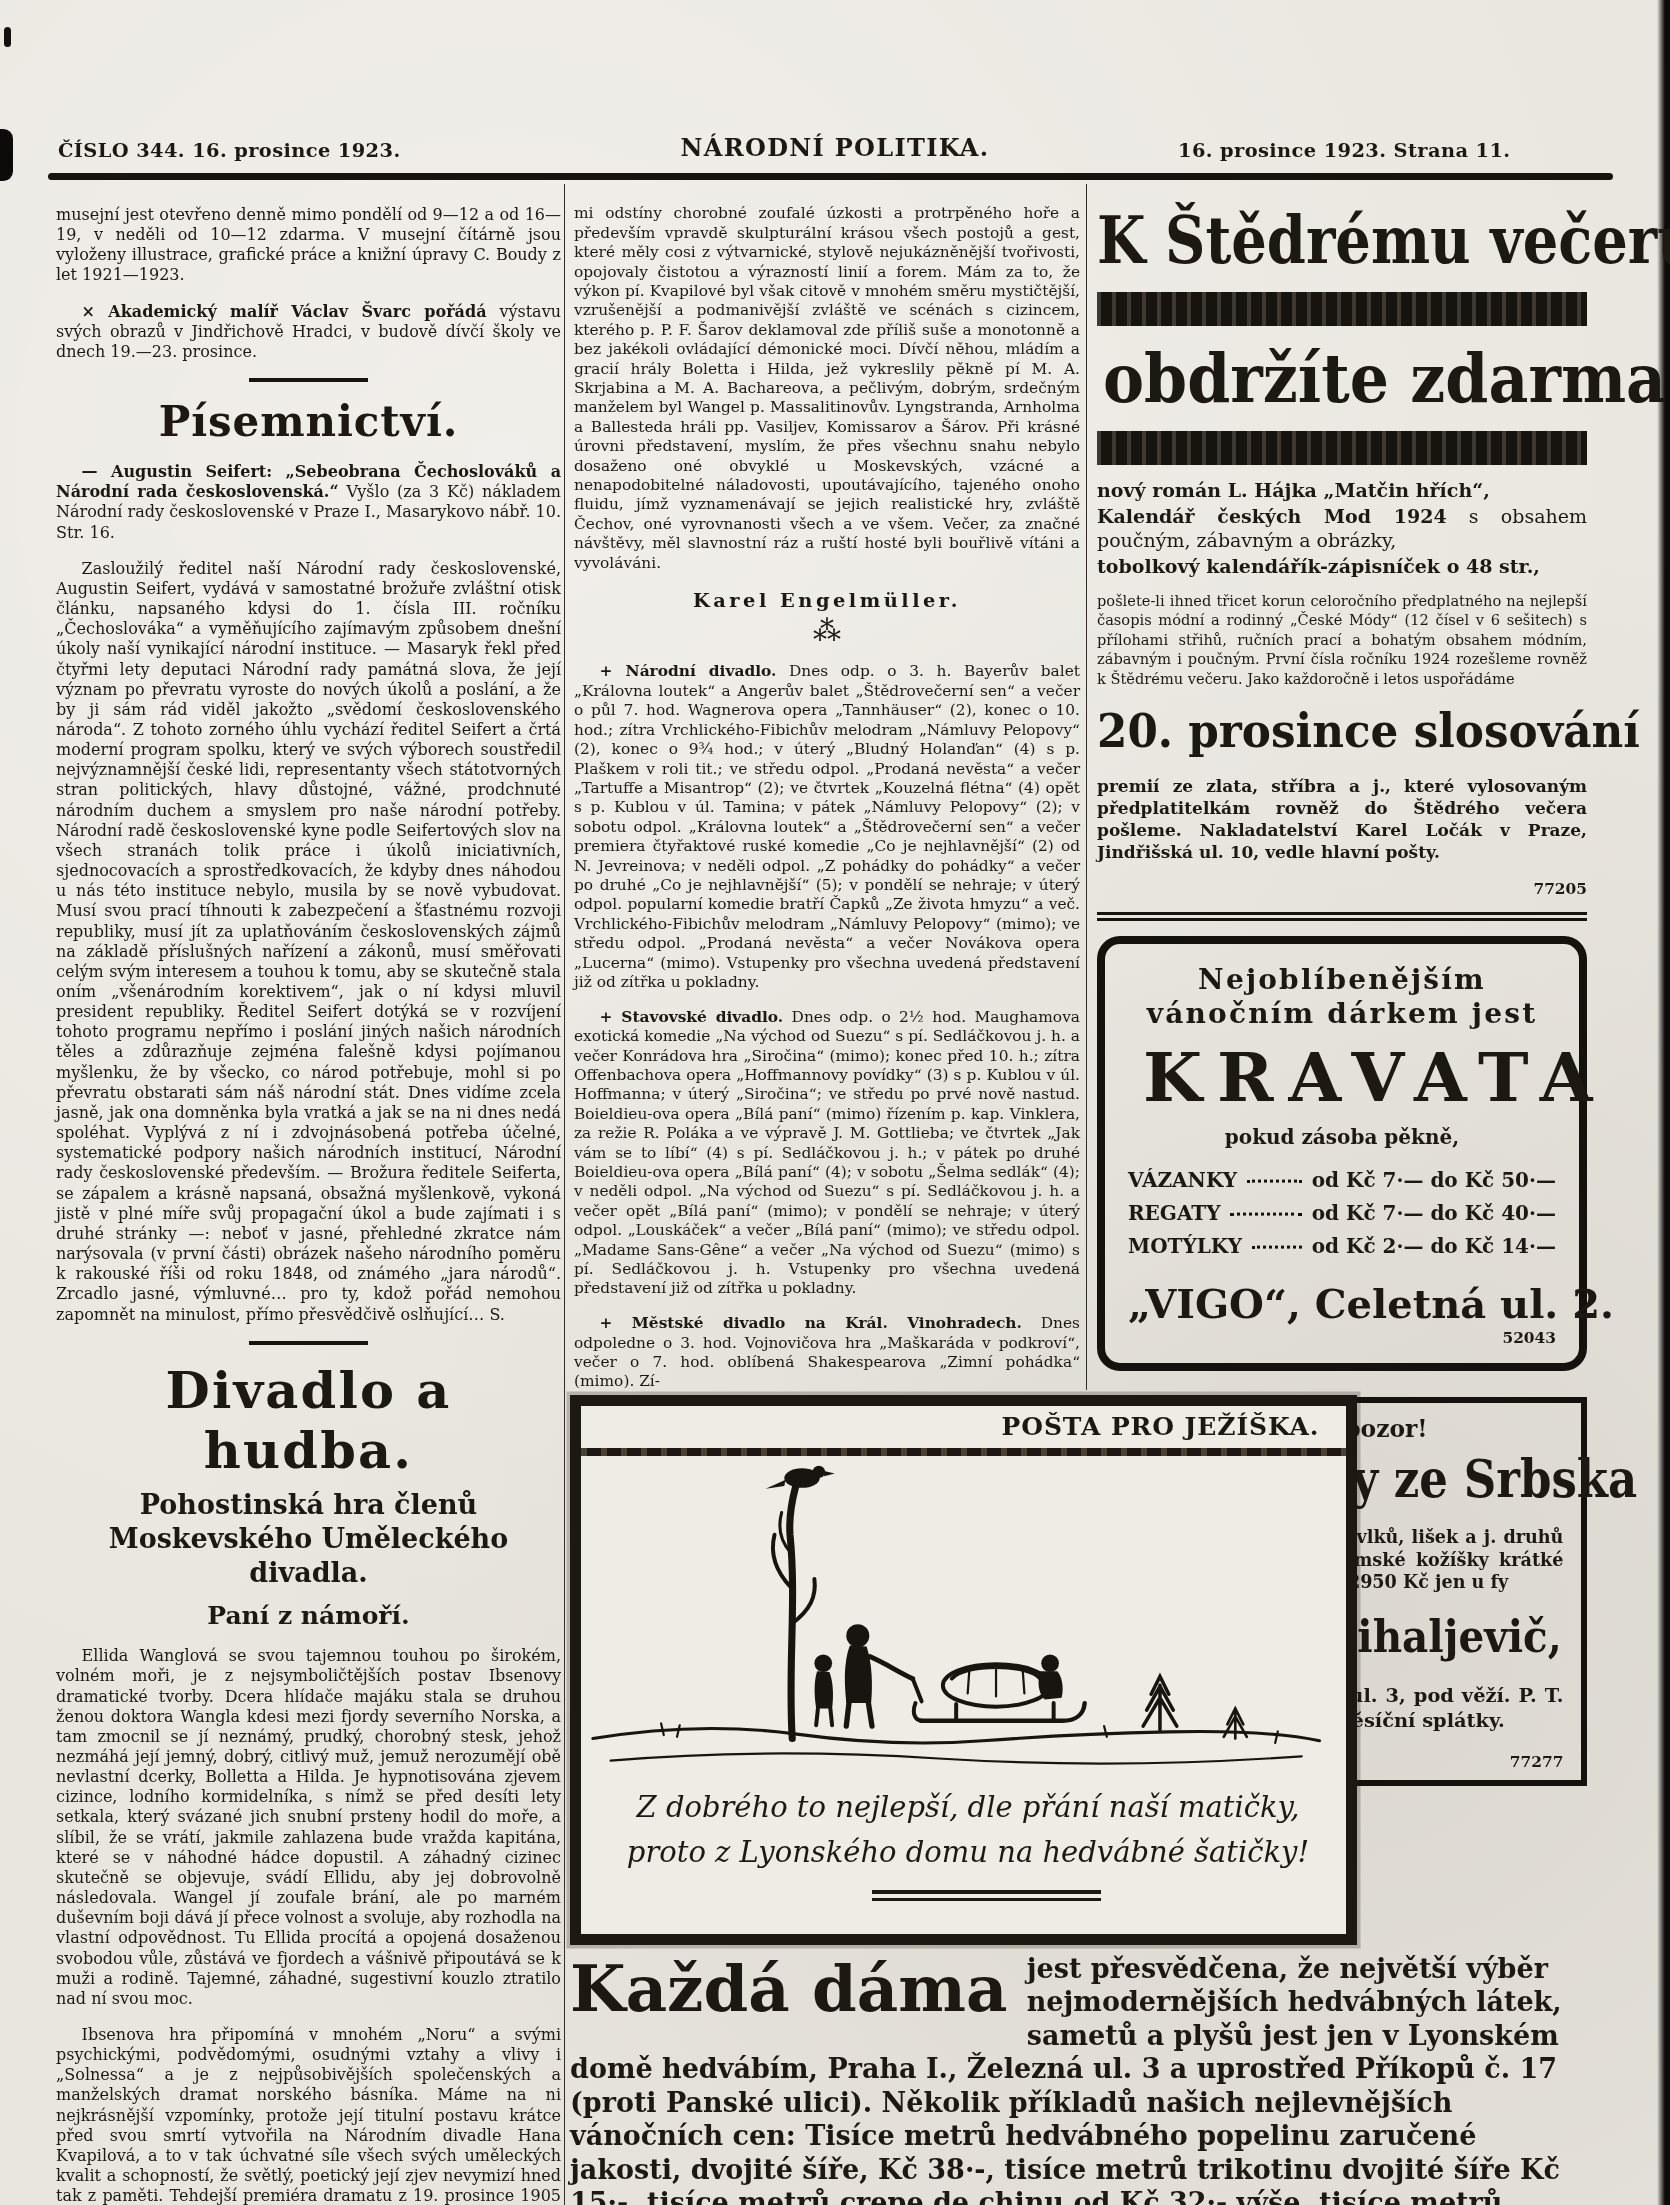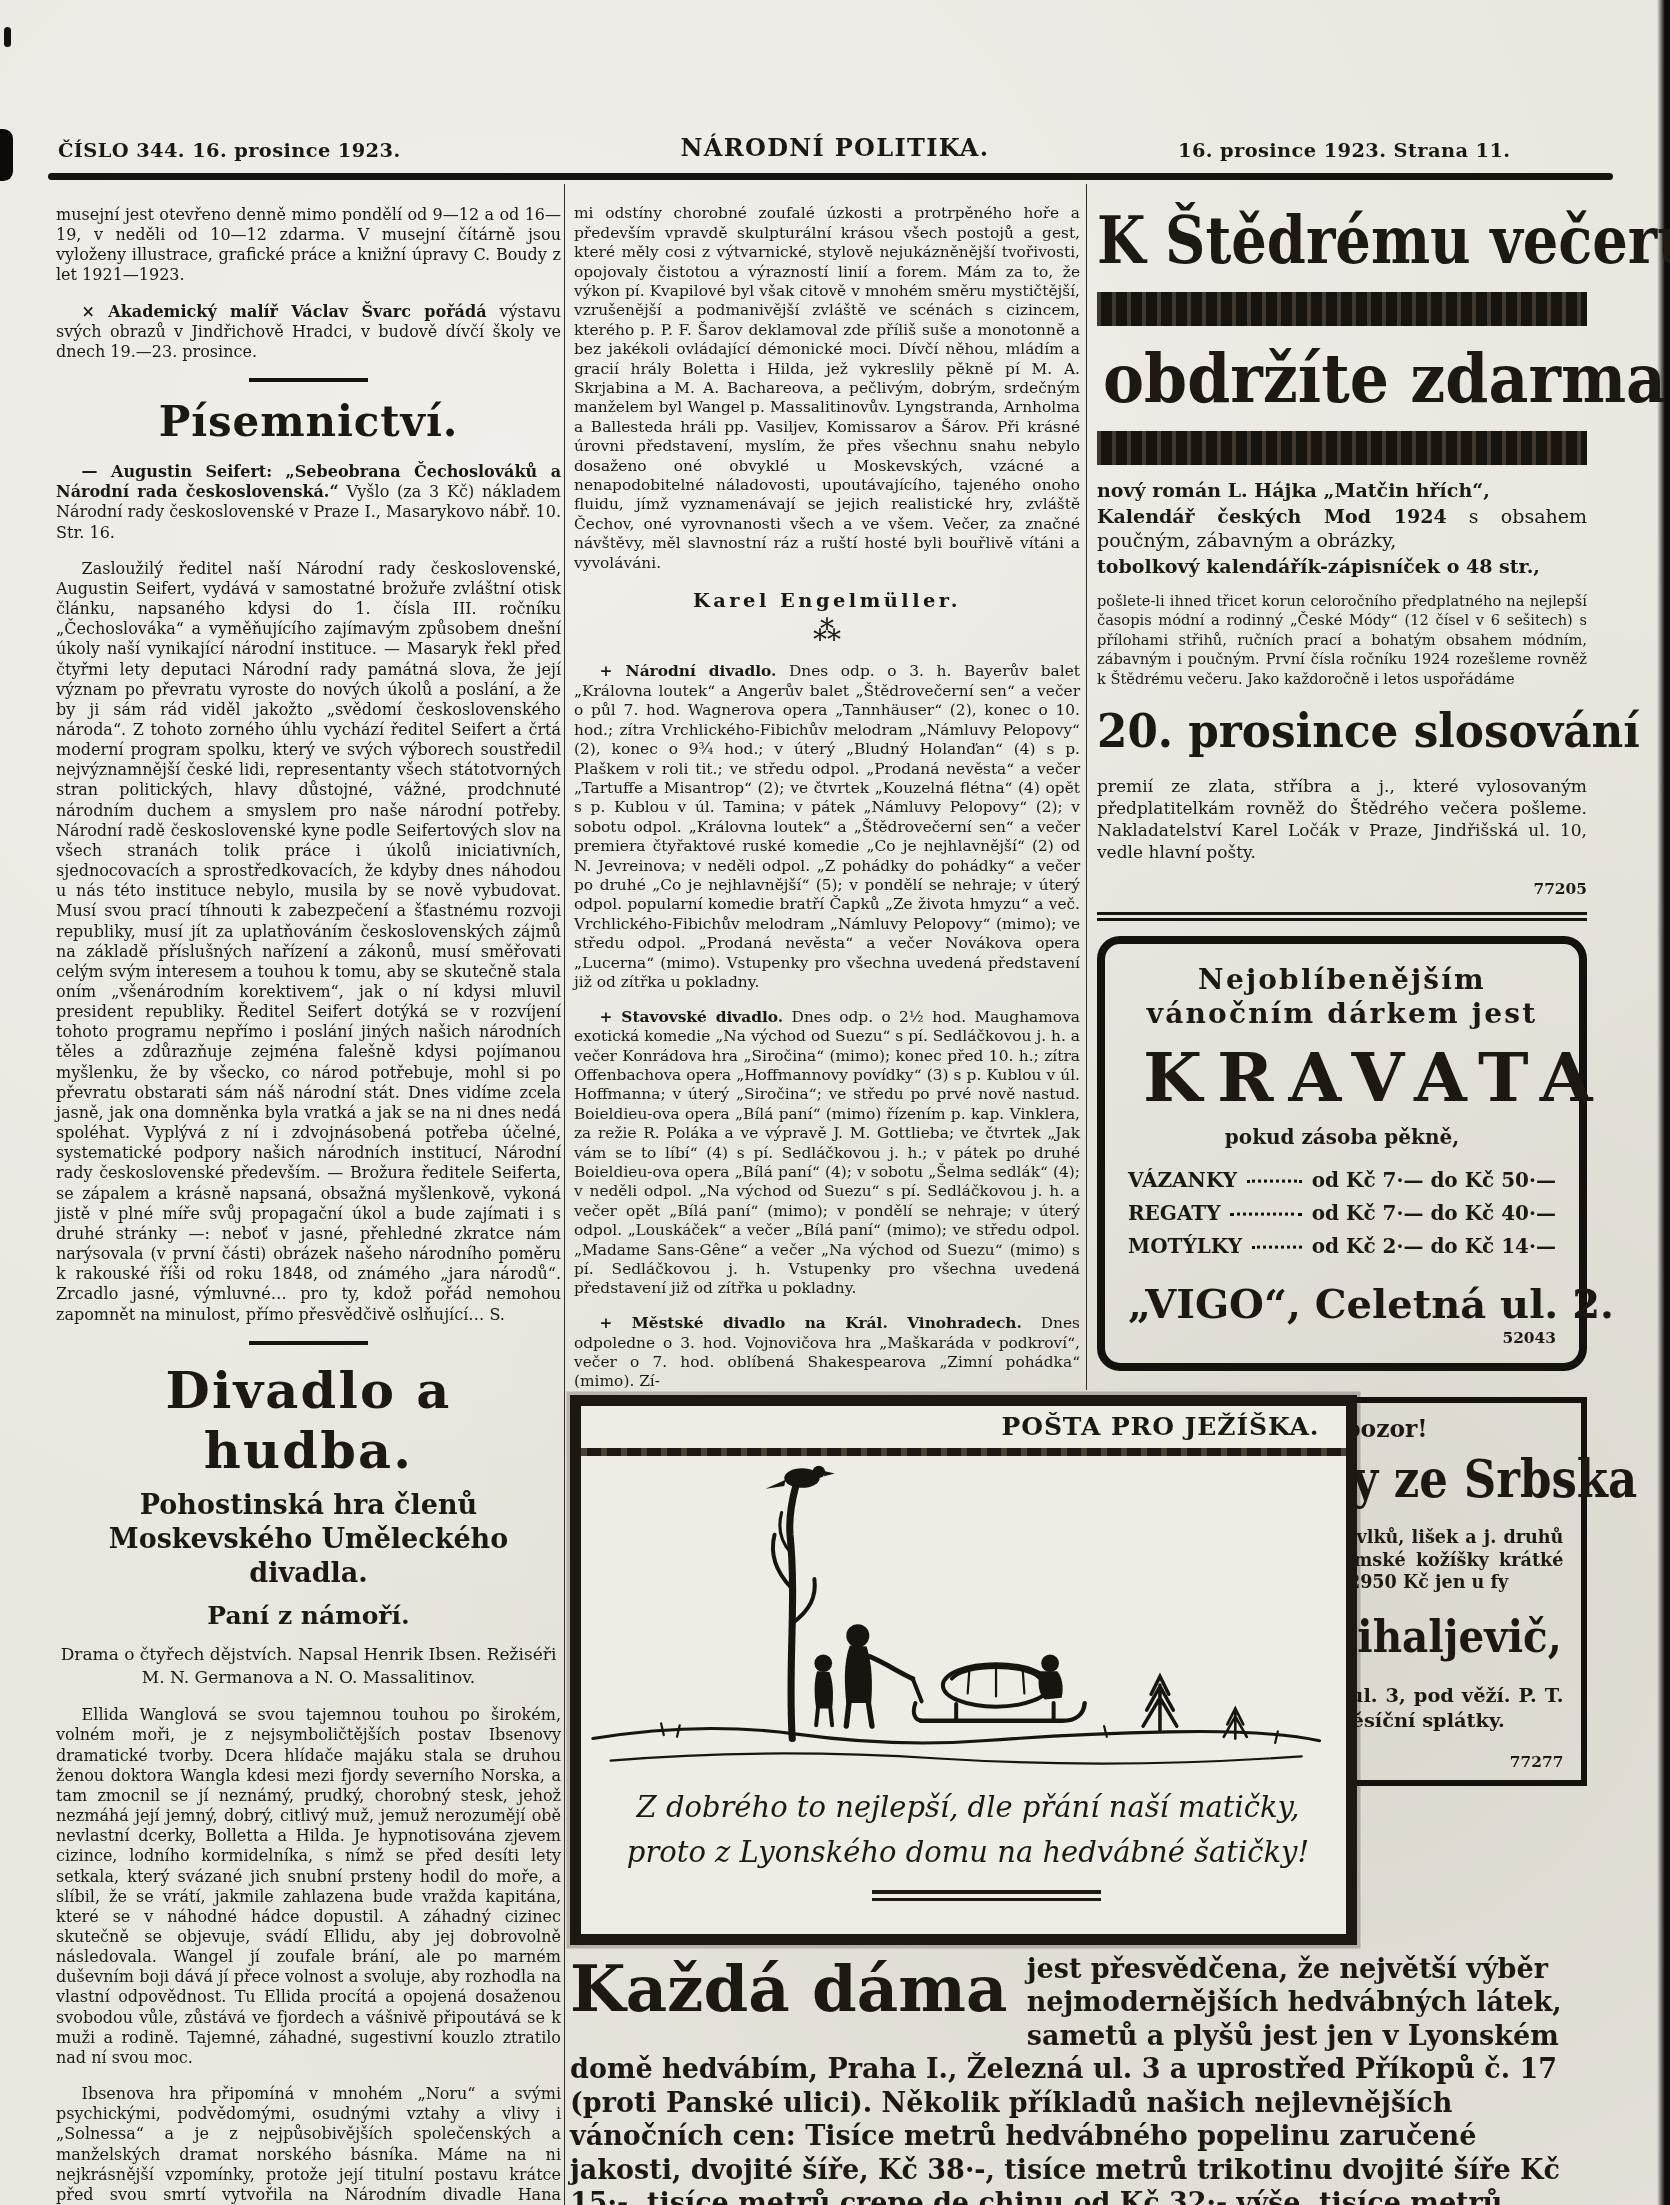--- a/index.html
+++ b/index.html
@@ -41,21 +41,21 @@
   .signature{font-size:19.4px;text-align:center;letter-spacing:3.5px;margin:6.2px 0 2.6px;font-weight:bold;}
   .asterism{text-align:center;font-size:28px;margin:1.8px 0 8px;}
   
   .gift-title{font-size:65px;font-weight:bold;white-space:nowrap;transform:scaleX(.86);transform-origin:left center;margin:4.4px 0 0 0;}
   .gift-title2{font-size:67px;transform:scaleX(.92);margin-left:6.2px;}
   .ink-bar{height:34px;margin:13.2px 0;background:#17130f;
            background-image:repeating-linear-gradient(90deg,rgba(130,118,102,.38) 0 4.4px,rgba(0,0,0,0) 4.4px 15px);}
   .gift-line{font-size:19px;line-height:1.3;text-align:justify;margin:0.9px 0;}
   .conditions{font-size:14.6px;line-height:1.33;text-align:justify;margin-top:12.3px;}
   .slos-heading{font-size:47px;font-weight:bold;white-space:nowrap;transform:scaleX(.93);transform-origin:left center;margin:15px 0 8px;}
-  .slos-text{font-size:17px;font-weight:normal;line-height:1.3;text-align:justify;}
+  .slos-text{font-size:17px;font-weight:bold;line-height:1.3;text-align:justify;}
   .ad-number{text-align:right;font-size:15.4px;font-weight:bold;margin-top:2.6px;}
   .hr-double{height:3.5px;border-top:3.1px solid #17130f;border-bottom:3.1px solid #17130f;margin:13.2px 0 0;}
   
   .kravata-box{border:8px solid #15110d;border-radius:23px;padding:19.4px 23px 16px;margin-top:15px;}
   .kravata-line{font-size:28px;font-weight:bold;text-align:center;letter-spacing:2.2px;line-height:1.2;}
   .kravata-product{font-size:68px;font-weight:bold;text-align:center;letter-spacing:15px;text-indent:15px;margin:6.2px 0 8px;}
   .kravata-note{font-size:20px;font-weight:bold;text-align:center;margin-bottom:19.4px;}
   .kravata-item{display:flex;align-items:baseline;font-size:20px;font-weight:bold;margin:8.8px 0;}
   .kravata-dots{flex:1;border-bottom:3.1px dotted #15110d;margin:0 9.7px;transform:translateY(-4.4px);}
   .kravata-store{font-size:40px;font-weight:bold;text-align:center;margin-top:22px;white-space:nowrap;}
@@ -104,21 +104,20 @@
     <div class="hr-short"></div>
     <div class="sec-heading">Písemnictví.</div>
 
     <p class="body-text indent"><span class="lead-bold">— Augustin Seifert: „Sebeobrana Čechoslováků a Národní rada československá.“</span><span> Vyšlo (za 3 Kč) nákladem Národní rady československé v Praze I., Masarykovo nábř. 10. Str. 16.</span></p>
     <p class="body-text indent">Zasloužilý ředitel naší Národní rady československé, Augustin Seifert, vydává v samostatné brožuře zvláštní otisk článku, napsaného kdysi do 1. čísla III. ročníku „Čechoslováka“ a vyměňujícího zajímavým způsobem dnešní úkoly naší vynikající národní instituce. — Masaryk řekl před čtyřmi lety deputaci Národní rady památná slova, že její význam po převratu vyroste do nových úkolů a poslání, a že by ji sám rád viděl jakožto „svědomí československého národa“. Z tohoto zorného úhlu vychází ředitel Seifert a črtá moderní program spolku, který ve svých výborech soustředil nejvýznamnější české lidi, representanty všech státotvorných stran politických, hlavy důstojné, vážné, prodchnuté národním duchem a smyslem pro naše národní potřeby. Národní radě československé kyne podle Seifertových slov na všech stranách tolik práce i úkolů iniciativních, sjednocovacích a sprostředkovacích, že kdyby dnes náhodou u nás této instituce nebylo, musila by se nově vybudovat. Musí svou prací tíhnouti k zabezpečení a šťastnému rozvoji republiky, musí jít za uplatňováním československých zájmů na základě příslušných nařízení a zákonů, musí směřovati celým svým interesem a touhou k tomu, aby se skutečně stala oním „všenárodním korektivem“, jak o ní kdysi mluvil president republiky. Ředitel Seifert dotýká se v rozvíjení tohoto programu nepřímo i poslání jiných našich národních těles a zdůrazňuje zejména falešně kdysi pojímanou myšlenku, že by všecko, co národ potřebuje, mohl si po převratu obstarati sám náš národní stát. Dnes vidíme zcela jasně, jak ona domněnka byla vratká a jak se na ni dnes nedá spoléhat. Vyplývá z ní i zdvojnásobená potřeba účelné, systematické podpory našich národních institucí, Národní rady československé především. — Brožura ředitele Seiferta, se zápalem a krásně napsaná, obsažná myšlenkově, vykoná jistě v plné míře svůj propagační úkol a bude zajímati i s druhé stránky —: neboť v jasné, přehledné zkratce nám narýsovala (v první části) obrázek našeho národního poměru k rakouské říši od roku 1848, od známého „jara národů“. Zrcadlo jasné, výmluvné… pro ty, kdož pořád nemohou zapomnět na minulost, přímo přesvědčivě oslňující…   S.</p>
 
     <div class="hr-short"></div>
     <div class="divadlo-heading">Divadlo a hudba.</div>
     <div class="divadlo-sub">Pohostinská hra členů Moskevského Uměleckého divadla.</div>
     <div class="play-title">Paní z námoří.</div>
-    <div class="byline">Drama o čtyřech dějstvích. Napsal Henrik Ibsen. Režiséři M. N. Germanova a N. O. Massalitinov.</div>
 
     <p class="body-text indent">Ellida Wanglová se svou tajemnou touhou po širokém, volném moři, je z nejsymboličtějších postav Ibsenovy dramatické tvorby. Dcera hlídače majáku stala se druhou ženou doktora Wangla kdesi mezi fjordy severního Norska, a tam zmocnil se jí neznámý, prudký, chorobný stesk, jehož nezmáhá její jemný, dobrý, citlivý muž, jemuž nerozumějí obě nevlastní dcerky, Bolletta a Hilda. Je hypnotisována zjevem cizince, lodního kormidelníka, s nímž se před desíti lety setkala, který svázané jich snubní prsteny hodil do moře, a slíbil, že se vrátí, jakmile zahlazena bude vražda kapitána, které se v náhodné hádce dopustil. A záhadný cizinec skutečně se objevuje, svádí Ellidu, aby jej dobrovolně následovala. Wangel jí zoufale brání, ale po marném duševním boji dává jí přece volnost a svoluje, aby rozhodla na vlastní odpovědnost. Tu Ellida procítá a opojená dosaženou svobodou vůle, zůstává ve fjordech a vášnivě připoutává se k muži a rodině. Tajemné, záhadné, sugestivní kouzlo ztratilo nad ní svou moc.</p>
     <p class="body-text indent">Ibsenova hra připomíná v mnohém „Noru“ a svými psychickými, podvědomými, osudnými vztahy a vlivy i „Solnessa“ a je z nejpůsobivějších společenských a manželských dramat norského básníka. Máme na ni nejkrásnější vzpomínky, protože její titulní postavu krátce před svou smrtí vytvořila na Národním divadle Hana Kvapilová, a to v tak úchvatné síle všech svých uměleckých kvalit a schopností, že světlý, poetický její zjev nevymizí hned tak z paměti. Tehdejší premiéra dramatu z 19. prosince 1905 za režie Kvapilovy a v jeho překladu, byla vůbec jedním z nejlepších představení, protože jsme v ní měli i dokonalého Wangla v podání p. Vávry, dvojici půvabných a herecky vynikajících sester v interpretaci sl. Dostalové a sl. Grégrové, démonicky skvělý a dojmově mohutný zjev cizince p. Vojanova a ostatní dobré výkony p. Mošny-Ballesteda, Zelenského-Arnholma a Lyngstranda p. Deylova.</p>
 
   </div>
 
   <div class="col col-mid">
     <p class="body-text">mi odstíny chorobné zoufalé úzkosti a protrpěného hoře a především vpravdě skulpturální krásou všech postojů a gest, které měly cosi z výtvarnické, stylově nejukázněnější tvořivosti, opojovaly čistotou a výrazností linií a forem. Mám za to, že výkon pí. Kvapilové byl však citově v mnohém směru mystičtější, vzrušenější a podmanivější zvláště ve scénách s cizincem, kterého p. P. F. Šarov deklamoval zde příliš suše a monotonně a bez jakékoli ovládající démonické moci. Dívčí něhou, mládím a gracií hrály Boletta i Hilda, jež vykreslily pěkně pí M. A. Skrjabina a M. A. Bachareova, a pečlivým, dobrým, srdečným manželem byl Wangel p. Massalitinovův. Lyngstranda, Arnholma a Ballesteda hráli pp. Vasiljev, Komissarov a Šárov. Při krásné úrovni představení, myslím, že přes všechnu snahu nebylo dosaženo oné obvyklé u Moskevských, vzácné a nenapodobitelné náladovosti, upoutávajícího, tajeného onoho fluidu, jímž vyznamenávají se jejich realistické hry, zvláště Čechov, oné vyrovnanosti všech a ve všem. Večer, za značné návštěvy, měl slavnostní ráz a ruští hosté byli bouřlivě vítáni a vyvoláváni.</p>
     <div class="signature">Karel Engelmüller.</div>
     <div class="asterism">⁂</div>

